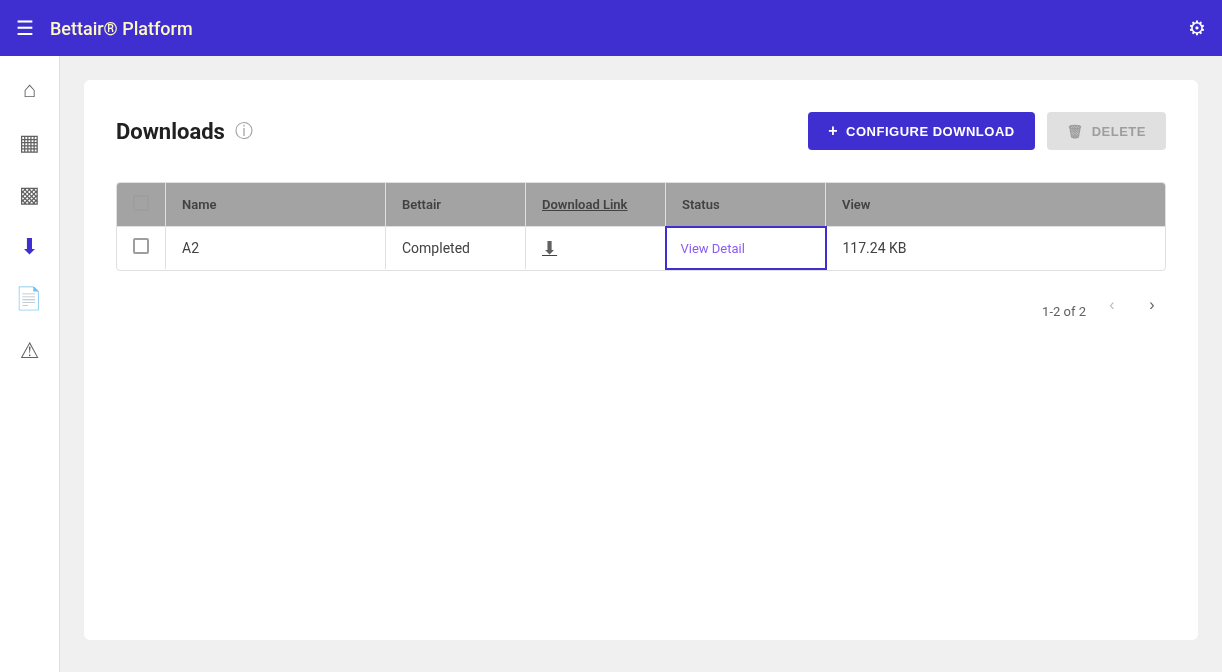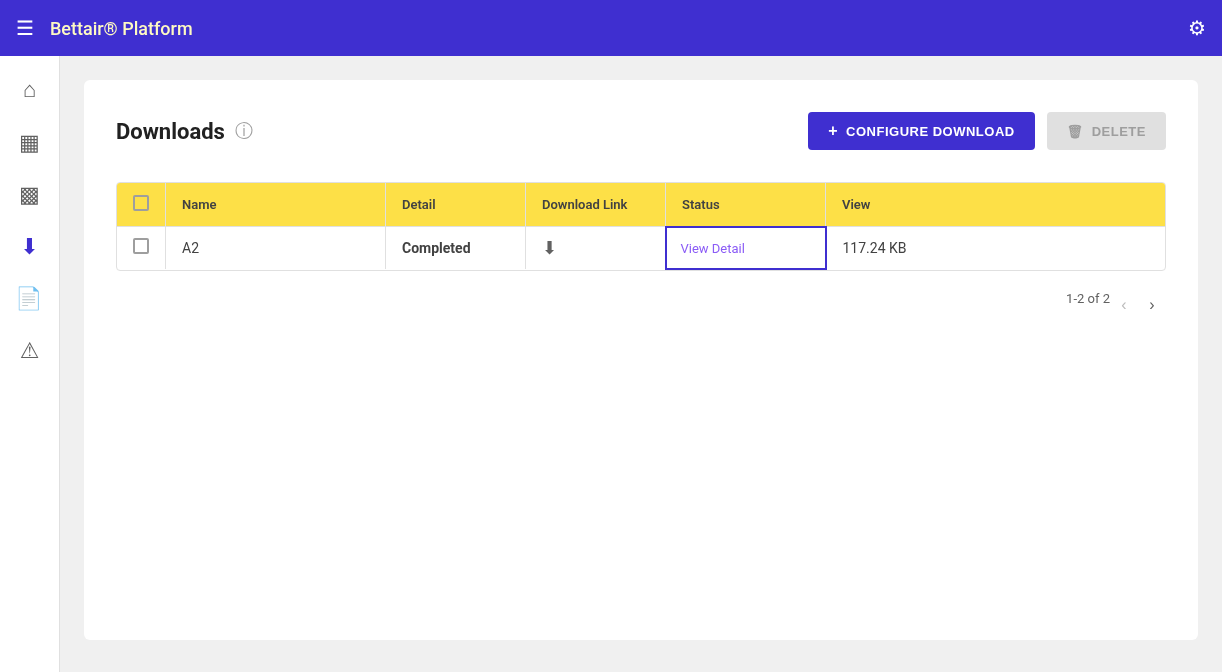--- a/index.html
+++ b/index.html
@@ -164,21 +164,21 @@
     }
     .table thead tr {
       border-bottom: 1px solid #e0e0e0;
     }
     .table th {
       padding: 12px 16px;
       text-align: left;
       font-size: 13px;
       font-weight: 600;
       color: #424242;
-      background: #fde047;
+      background: #a3a3a3;
       border-right: 1px solid #e0e0e0;
     }
     .table th:last-child {
       border-right: none;
     }
     .table td {
       padding: 0 16px;
       font-size: 14px;
       color: #424242;
       border-right: 1px solid #e0e0e0;
@@ -189,22 +189,22 @@
     }
     .table tbody tr:last-child td {
       border-bottom: none;
     }
 
     .checkbox-cell {
       width: 40px;
       text-align: center;
     }
     .col-name { width: 220px; }
-    .col-status { width: 140px; font-weight: bold; }
-    .col-download { width: 140px; }
+    .col-status { width: 140px; }
+    .col-download { width: 140px; text-decoration: underline; }
     .col-detail { width: 160px; }
     .col-size { }
 
     
     .custom-checkbox {
       width: 16px;
       height: 16px;
       border: 2px solid #9e9e9e;
       border-radius: 2px;
       display: inline-block;
@@ -229,21 +229,22 @@
     
     .detail-cell-highlighted {
       border: 2px solid #3f2fd0 !important;
       padding: 12px 14px !important;
     }
 
     
     .pagination {
       display: flex;
       justify-content: flex-end;
-      align-items: flex-start;
+      align-items: flex-end;
+      gap: 12px;
       margin-top: 16px;
       padding: 4px 0;
     }
     .pagination-text {
       font-size: 13px;
       color: #616161;
     }
     .pagination-btn {
       width: 28px;
       height: 28px;
@@ -320,21 +321,21 @@
         <table class="table">
           <thead>
             <tr>
               <th class="checkbox-cell">
                 <span class="custom-checkbox"></span>
               </th>
               <th class="col-name">
                 <span>Name</span>
               </th>
               <th class="col-status">
-                <span>Detail</span>
+                <span>Bettair</span>
               </th>
               <th class="col-download">
                 <span>Download Link</span>
               </th>
               <th class="col-detail">
                 <span>Status</span>
               </th>
               <th class="col-size">
                 <span>View</span>
               </th>

